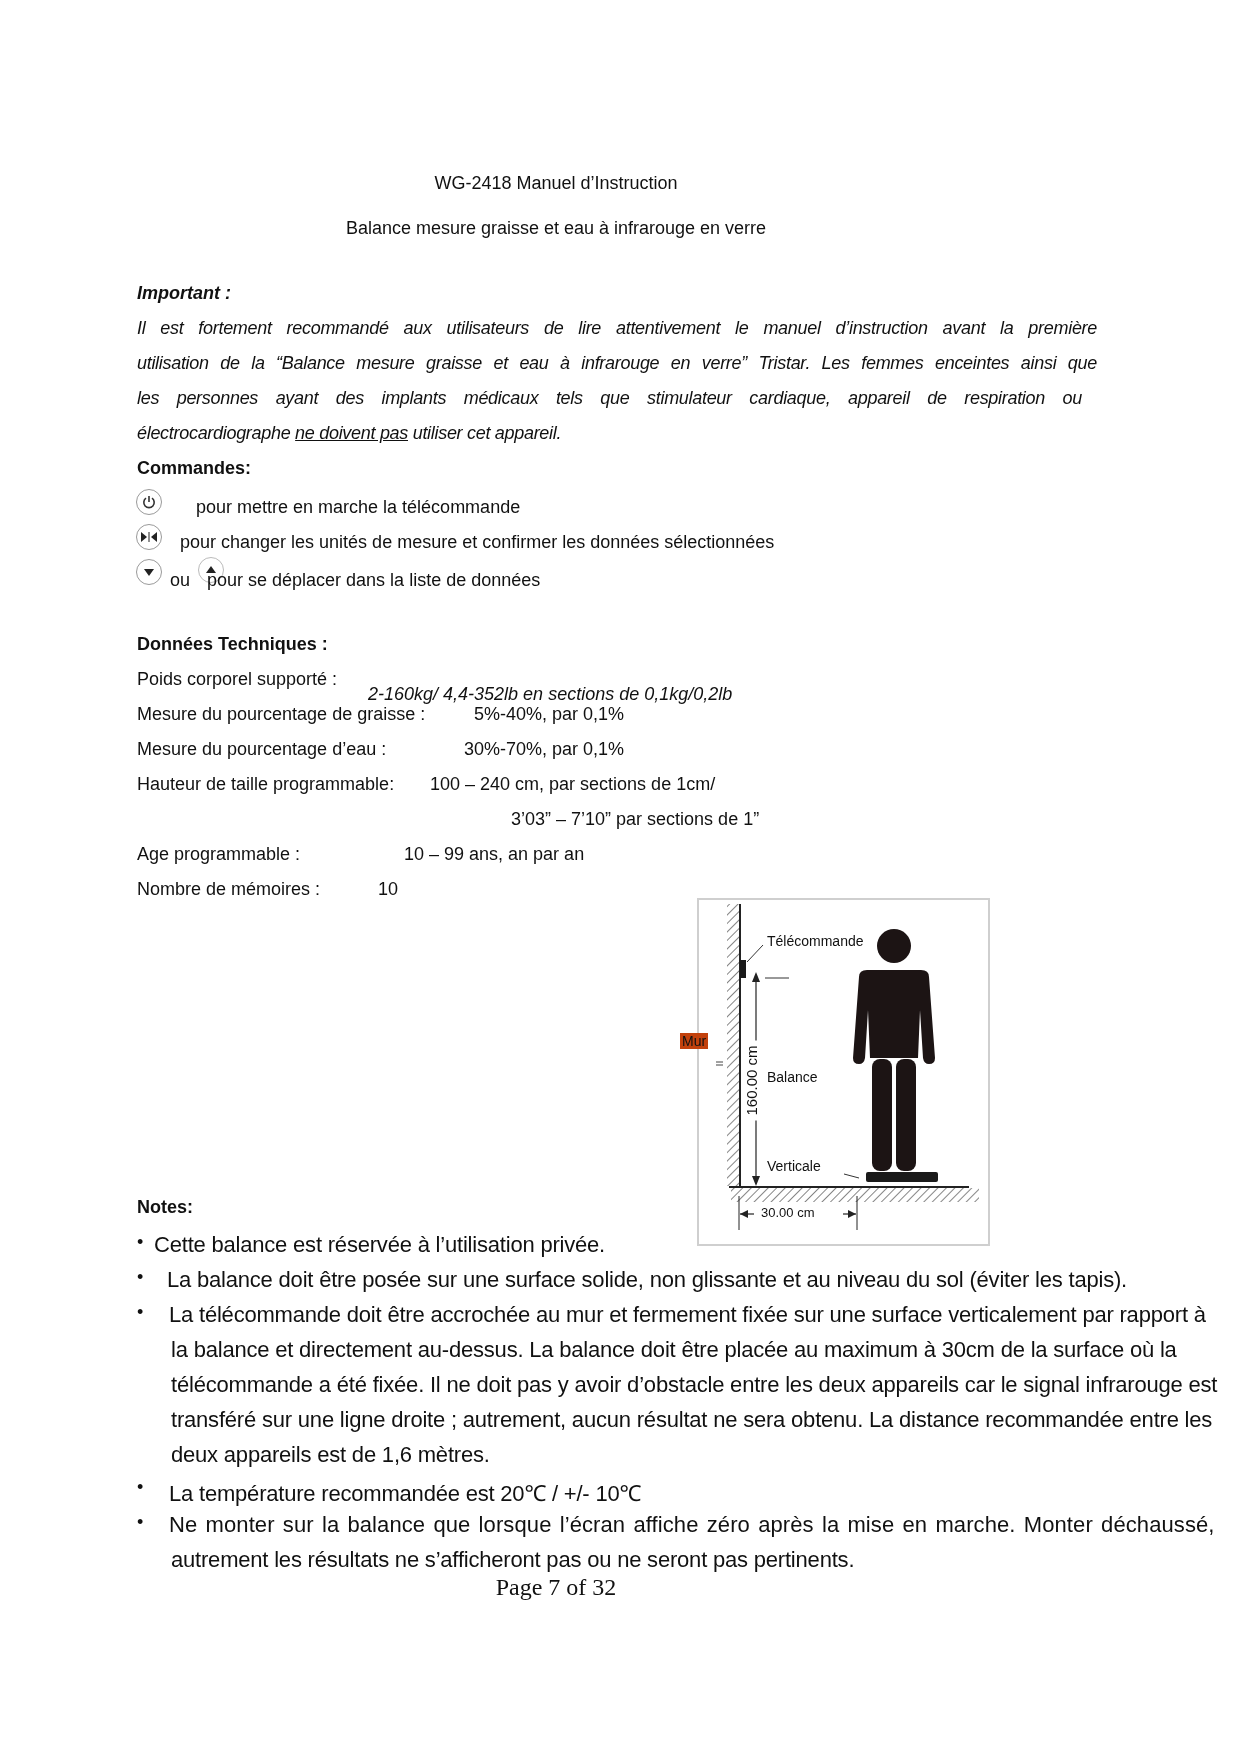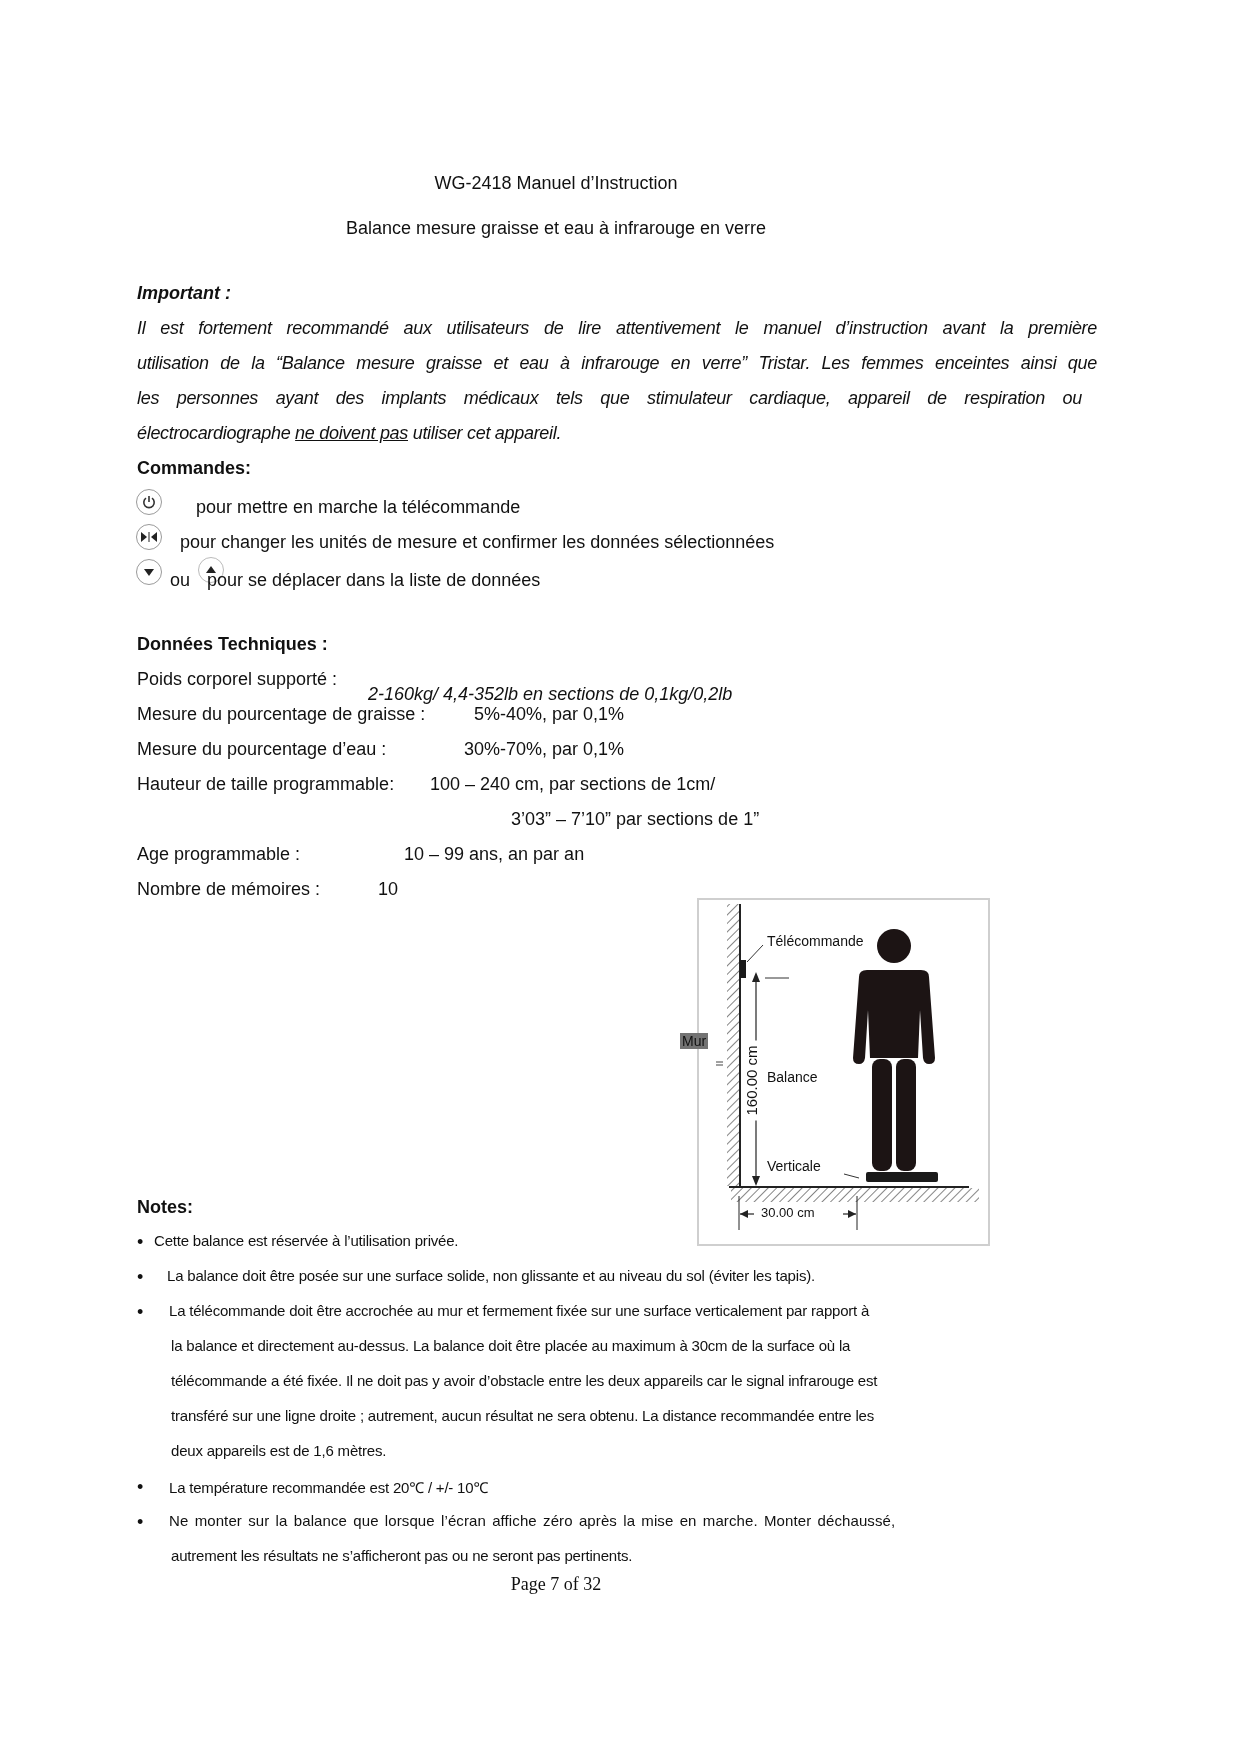--- a/index.html
+++ b/index.html
@@ -12,22 +12,22 @@
   .ital { font-style: italic; }
   .imp-line { position: absolute; left: 137px; width: 960px; font-size: 18px; font-style: italic;
               letter-spacing: -0.3px; white-space: nowrap; }
   .justify { text-align: justify; text-align-last: justify; }
   .u { text-decoration: underline; }
   .btn-icon { position: absolute; width: 26px; height: 26px; border-radius: 50%;
               border: 1.5px solid #9a9a9a; background: #fff; box-sizing: border-box;
               display: flex; align-items: center; justify-content: center; }
   .btn-icon svg { display: block; }
   .note-bullet { position: absolute; font-size: 18px; }
-  .note-line { position: absolute; font-size: 15px; white-space: nowrap; letter-spacing: -0.2px; }
-  .footer { font-family: "Liberation Serif", serif; font-size: 18px; }
+  .note-line { position: absolute; font-size: 22px; white-space: nowrap; letter-spacing: -0.2px; }
+  .footer { font-family: "Liberation Serif", serif; font-size: 24px; }
   #diagram { position: absolute; left: 697px; top: 898px; width: 293px; height: 348px;
              border: 2px solid #cfcfcf; box-sizing: border-box; background: #fff; }
   #diagram svg { position: absolute; left: 0; top: 0; }
   .dlabel { position: absolute; font-size: 14px; white-space: nowrap; color: #111; }
 </style>
 </head>
 <body>
 
 <div class="abs center t18" style="top:173px;">WG-2418 Manuel d’Instruction</div>
 <div class="abs center t18" style="top:218px;">Balance mesure graisse et eau à infrarouge en verre</div>
@@ -127,21 +127,21 @@
     <line x1="158" y1="296" x2="158" y2="330" stroke="#222" stroke-width="1"></line>
     <line x1="41" y1="314" x2="55" y2="314" stroke="#222" stroke-width="1.2"></line>
     <polygon points="41,314 49,310 49,318" fill="#222"></polygon>
     <line x1="144" y1="314" x2="157" y2="314" stroke="#222" stroke-width="1.2"></line>
     <polygon points="157,314 149,310 149,318" fill="#222"></polygon>
 
     <line x1="17" y1="162" x2="24" y2="162" stroke="#444" stroke-width="1"></line>
     <line x1="17" y1="165" x2="24" y2="165" stroke="#444" stroke-width="1"></line>
   </svg>
   <div class="dlabel" style="left:68px; top:33px;">Télécommande</div>
-  <div class="dlabel" style="left:-19px; top:133px; background:#737373; padding:0 2px;">Mur</div>
+  <div class="dlabel" style="left:-19px; top:133px; background:#c2410c; padding:0 2px;">Mur</div>
   <div class="dlabel" style="left:68px; top:169px;">Balance</div>
   <div class="dlabel" style="left:68px; top:258px;">Verticale</div>
   <div class="dlabel" style="left:12px; top:172px; transform:rotate(-90deg); transform-origin:center; width:80px; text-align:center; background:#fff; font-size:15px;">160.00 cm</div>
   <div class="dlabel" style="left:62px; top:305px; font-size:13px;">30.00 cm</div>
 </div>
 
 <div class="abs t18 bold" style="left:137px; top:1197px;">Notes:</div>
 
 <div class="note-bullet" style="left:137px; top:1232px;">•</div>
 <div class="note-line" style="left:154px; top:1232px;">Cette balance est réservée à l’utilisation privée.</div>

